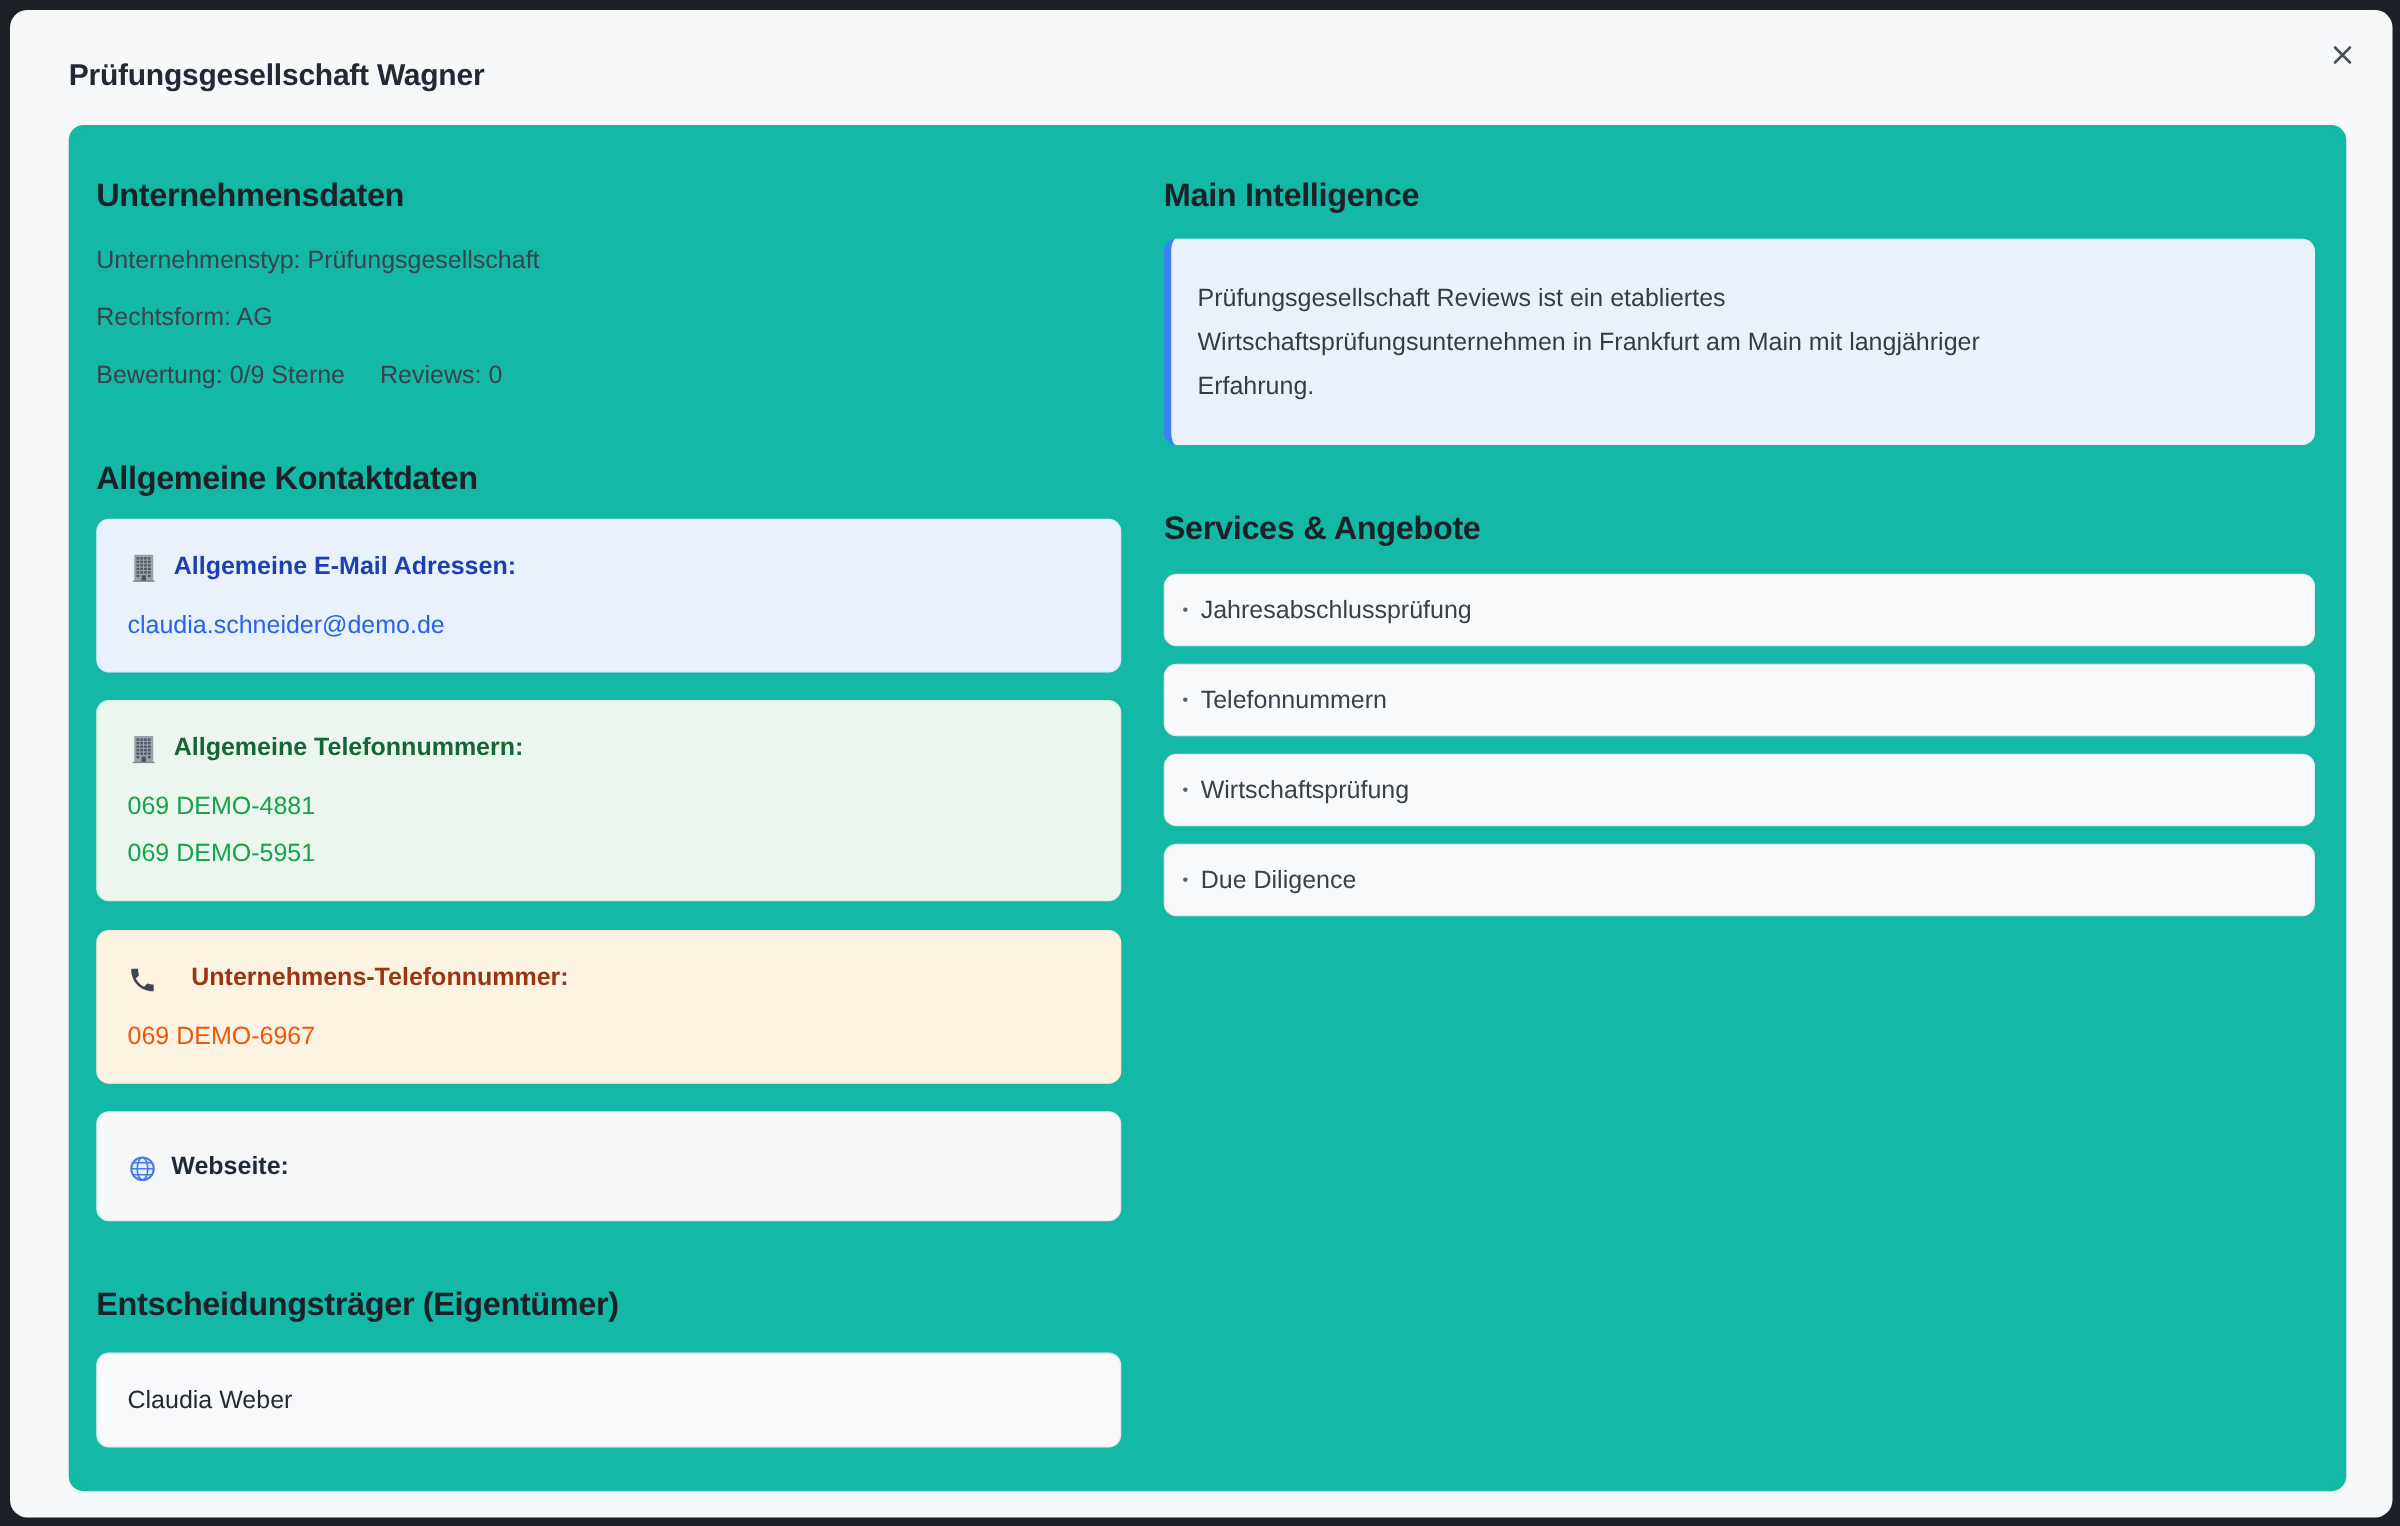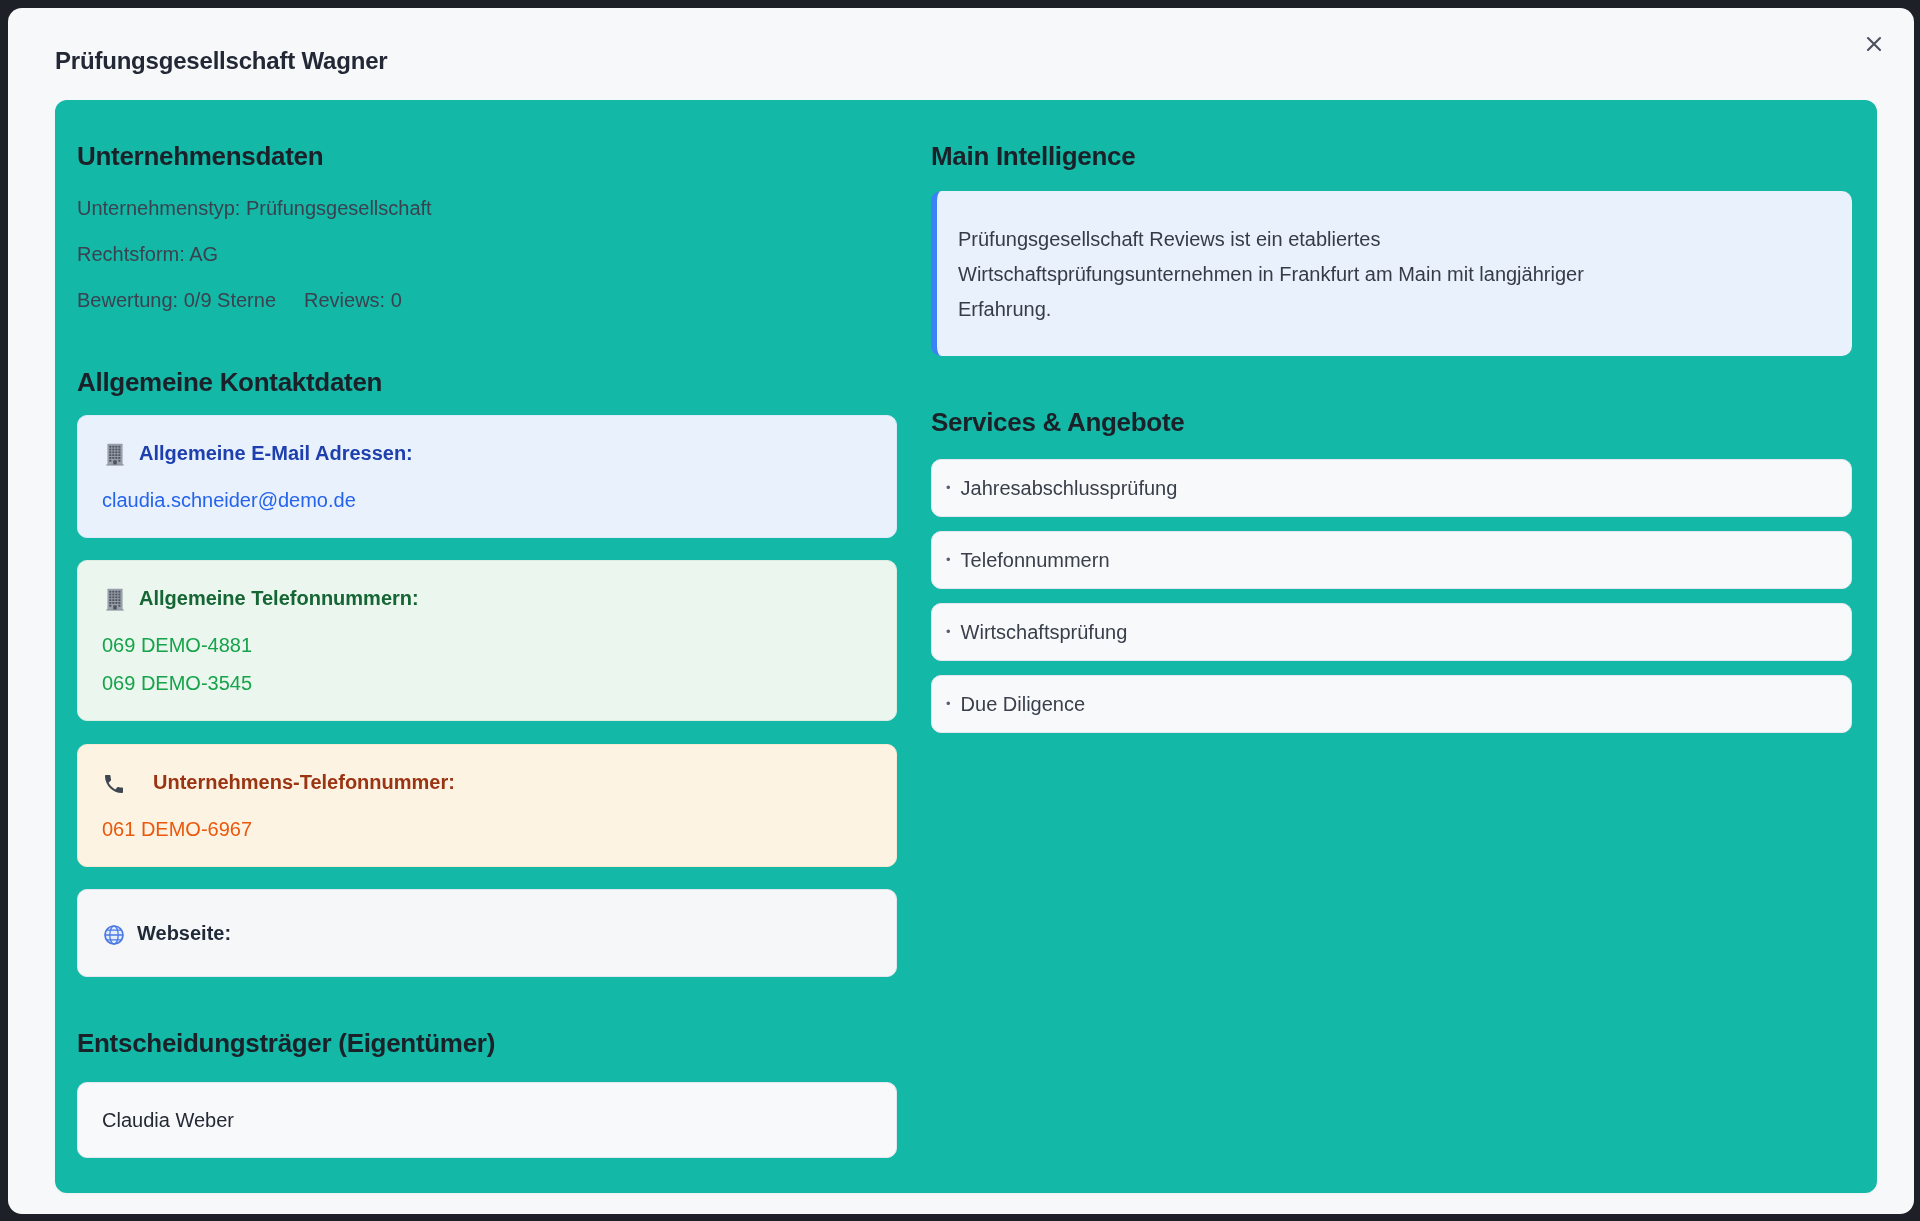--- a/index.html
+++ b/index.html
@@ -198,33 +198,33 @@
                 <rect x="6.7" y="17.4" width="1.9" height="1.7"></rect>
                   <rect x="15.1" y="17.4" width="1.9" height="1.7"></rect>
                 <rect x="10.4" y="17.8" width="3.2" height="4.1"></rect>
               </g>
               <rect x="4" y="21.6" width="16" height="1" fill="#7d848e"></rect>
             </svg>
           </span>
           <span>Allgemeine Telefonnummern:</span>
         </div>
         <div class="phone-num">069 DEMO-4881</div>
-        <div class="phone-num">069 DEMO-3545</div>
+        <div class="phone-num">069 DEMO-5951</div>
       </div>
 
       <div class="cbox box-cophone">
         <div class="cbox-label">
           <span style="display:flex;">
             <svg width="24" height="24" viewBox="0 0 24 24">
               <path fill="#3f4650" d="M6.62 10.79c1.44 2.83 3.76 5.14 6.59 6.59l2.2-2.2c.27-.27.67-.36 1.02-.24 1.12.37 2.33.57 3.57.57.55 0 1 .45 1 1V20c0 .55-.45 1-1 1-9.39 0-17-7.61-17-17 0-.55.45-1 1-1h3.5c.55 0 1 .45 1 1 0 1.25.2 2.45.57 3.57.11.35.03.74-.24 1.02l-2.21 2.2z"></path>
             </svg>
           </span>
           <span>Unternehmens-Telefonnummer:</span>
         </div>
-        <div class="cophone-num">061 DEMO-6967</div>
+        <div class="cophone-num">069 DEMO-6967</div>
       </div>
 
       <div class="cbox box-web">
         <div class="cbox-label">
           <span style="display:flex;">
             <svg width="24" height="24" viewBox="0 0 24 24">
               <circle cx="12" cy="12" r="9" fill="#e3edfc" stroke="#4b79e4" stroke-width="1.7"></circle>
               <ellipse cx="12" cy="12" rx="4.2" ry="9" fill="none" stroke="#4b79e4" stroke-width="1.3"></ellipse>
               <path d="M3.4 12h17.2 M5 7.2h14 M5 16.8h14" stroke="#4b79e4" stroke-width="1.3" fill="none"></path>
             </svg>

